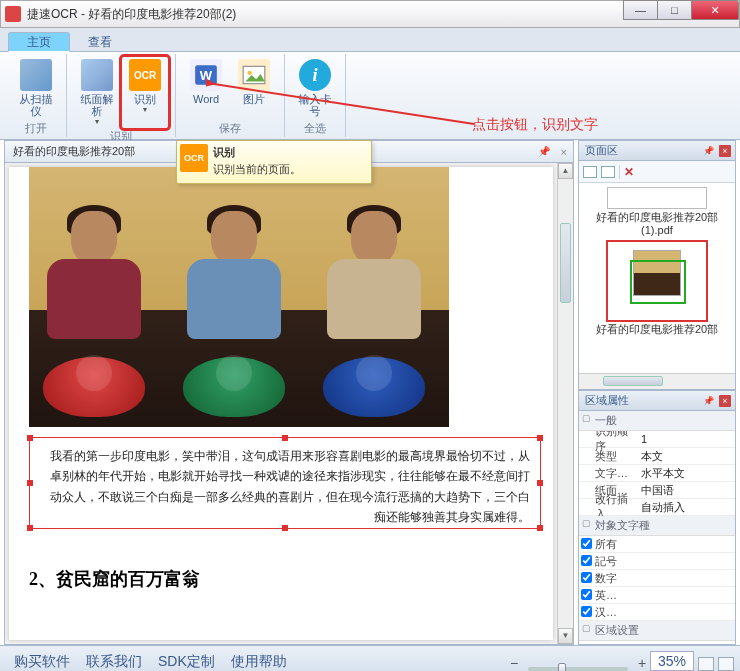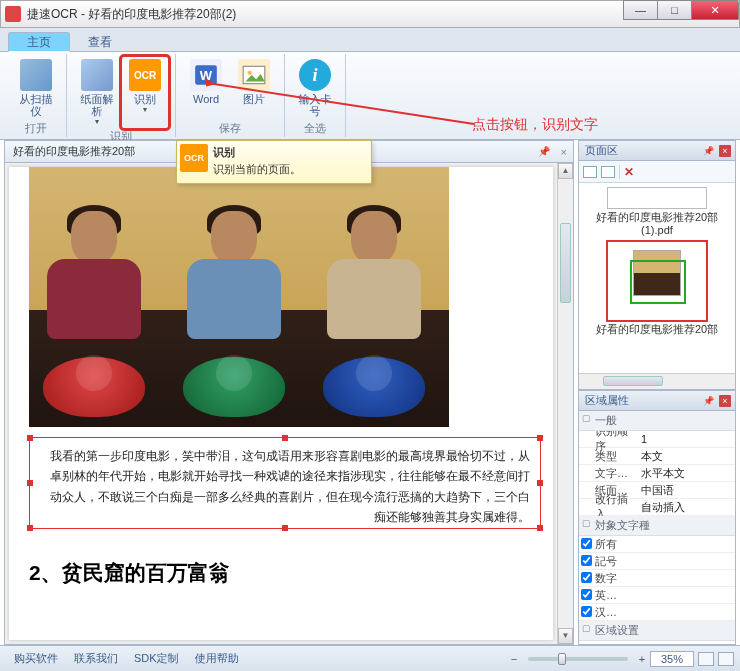--- a/index.html
+++ b/index.html
@@ -71,21 +71,21 @@
 .p2 { left: 140px; } .p2 .torso { background: #6a90b8; } .p2 .stool { background: radial-gradient(circle at 50% 30%, #32a068, #106030); }
 .p3 { left: 280px; } .p3 .torso { background: #c8b490; } .p3 .stool { background: radial-gradient(circle at 50% 30%, #3060c0, #103080); }
 
 
 .ocr-sel { position: absolute; left: 20px; top: 270px; width: 512px; height: 92px; border: 1px solid #e03030; background: #fff; padding: 8px 10px; font-size: 12px; font-family: "SimSun", serif; line-height: 1.7; color: #222; }
 .sel-handle { position: absolute; width: 6px; height: 6px; background: #e03030; }
 .h-tl{top:-3px;left:-3px}.h-tr{top:-3px;right:-3px}.h-bl{bottom:-3px;left:-3px}.h-br{bottom:-3px;right:-3px}
 .h-tc{top:-3px;left:50%;margin-left:-3px}.h-bc{bottom:-3px;left:50%;margin-left:-3px}
 .h-ml{top:50%;left:-3px;margin-top:-3px}.h-mr{top:50%;right:-3px;margin-top:-3px}
 
-.heading2 { position: absolute; left: 20px; top: 392px; font-size: 21px; font-weight: bold; font-family: Liberation Sans, sans-serif; }
+.heading2 { position: absolute; left: 20px; top: 400px; font-size: 18px; font-weight: bold; font-family: Liberation Serif, serif; }
 
 
 .vscroll { position: absolute; right: 0; top: 0; bottom: 0; width: 16px; background: #efefef; border-left: 1px solid #ccc; }
 .vscroll .btn { height: 16px; background: linear-gradient(#fafafa,#ddd); border: 1px solid #bbb; font-size: 8px; text-align: center; line-height: 14px; color: #666; }
 .vscroll .thumb { position: absolute; top: 60px; left: 2px; right: 2px; height: 80px; background: linear-gradient(#e4e8ef,#c8d0dc); border: 1px solid #9cb; border-radius: 2px; }
 .vscroll .btn.down { position: absolute; bottom: 0; left: 0; right: 0; }
 
 
 .right-panels { width: 158px; display: flex; flex-direction: column; }
 .panel { border: 1px solid #a9b8cc; display: flex; flex-direction: column; }
@@ -112,21 +112,21 @@
 .prop-body { flex: 1; overflow: hidden; font-size: 11px; background: #fff; }
 .prop-cat { background: #eef2f6; padding: 2px 4px 2px 16px; color: #667; border-bottom: 1px solid #ddd; position: relative; }
 .prop-cat::before { content: '▢'; position: absolute; left: 3px; font-size: 9px; color: #888; }
 .prop-row { display: flex; border-bottom: 1px solid #eee; height: 17px; align-items: center; }
 .prop-row .k { width: 58px; padding-left: 16px; color: #444; }
 .prop-row .v { flex: 1; padding-left: 4px; color: #222; }
 .prop-row .chk { width: 14px; text-align: center; }
 .prop-row .chk input { width: 11px; height: 11px; }
 
 
-.statusbar { position: absolute; left: 0; right: 0; bottom: 0; height: 26px; background: linear-gradient(#eaf0f7,#d8e2ee); border-top: 1px solid #a9b8cc; display: flex; align-items: center; padding: 8px 6px; font-size: 11px; color: #3a5a8a; }
+.statusbar { position: absolute; left: 0; right: 0; bottom: 0; height: 26px; background: linear-gradient(#eaf0f7,#d8e2ee); border-top: 1px solid #a9b8cc; display: flex; align-items: flex-end; padding: 0 6px; font-size: 14px; color: #3a5a8a; }
 .statusbar .link { padding: 0 8px; cursor: pointer; }
 .statusbar .spacer { flex: 1; }
 .zoom-slider { width: 100px; height: 4px; background: #bcc; border-radius: 2px; position: relative; margin: 0 6px; }
 .zoom-slider .knob { position: absolute; left: 30px; top: -4px; width: 8px; height: 12px; background: linear-gradient(#fafcff,#c8d4e0); border: 1px solid #889; border-radius: 2px; }
 .zoom-val { width: 44px; border: 1px solid #aac; background: #fff; text-align: center; padding: 1px 0; }
 .zoom-sign { width: 16px; text-align: center; cursor: pointer; color: #556; }
 .statusbar .vm { width: 16px; height: 14px; border: 1px solid #9ab; margin-left: 4px; background: #f4f8fc; }
 </style>
 </head>
 <body>

